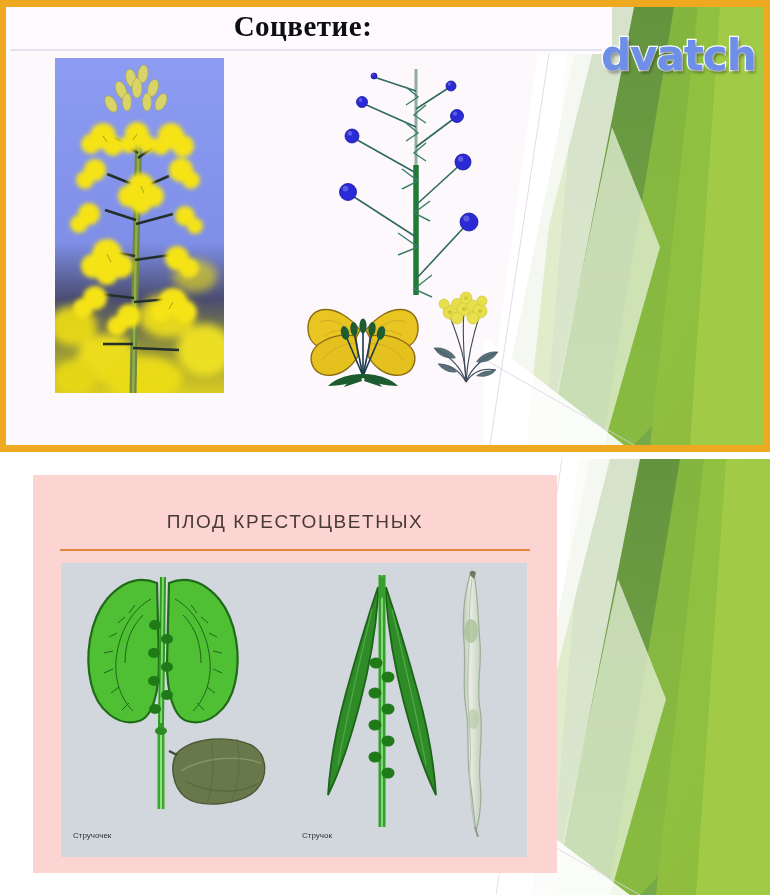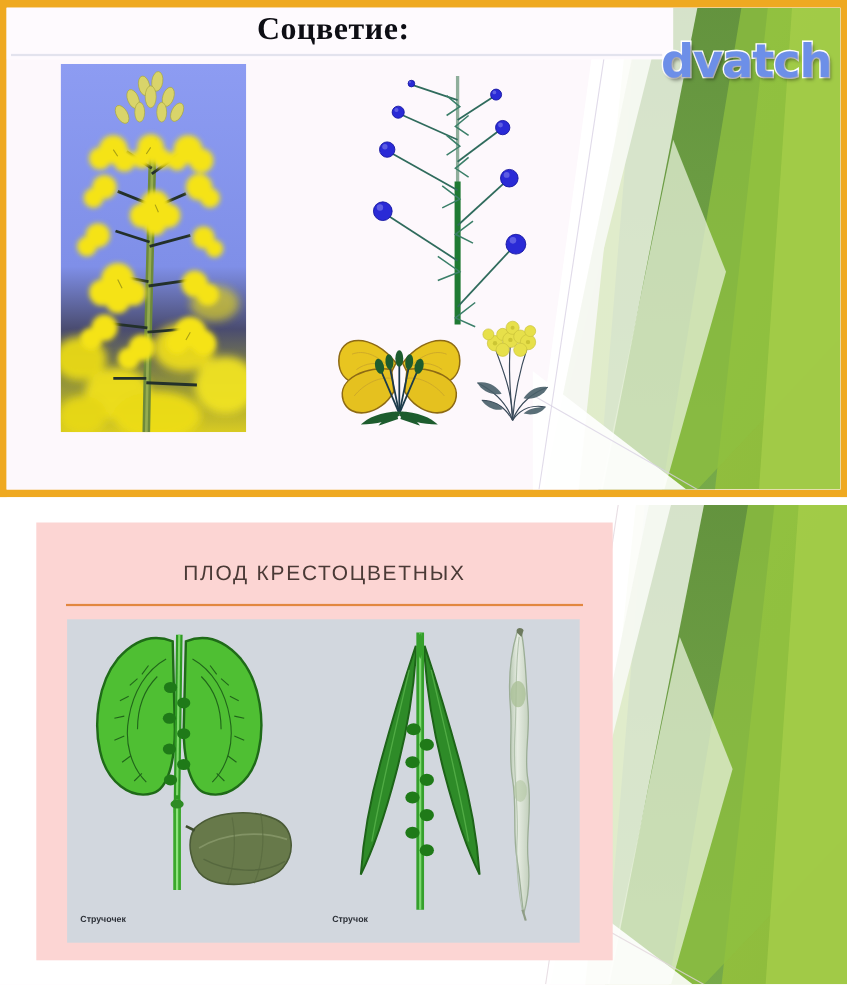--- a/index.html
+++ b/index.html
@@ -53,21 +53,21 @@
           background:#ffffff;overflow:hidden;}
   .pinkpanel{position:absolute;left:33px;top:16px;width:524px;height:398px;
              background:#fcd5d3;}
   .pinkpanel .fruit-title{position:absolute;left:0;top:36px;width:524px;text-align:center;
              font-size:19px;color:#4a3a36;letter-spacing:1.6px;
              font-family:"Liberation Sans", sans-serif;}
   .pinkpanel .orange-rule{position:absolute;left:27px;top:74px;width:470px;height:2px;
              background:#e2873f;}
   .grayinner{position:absolute;left:28px;top:88px;width:466px;height:294px;
              background:#d2d7de;overflow:hidden;}
-  .cap{position:absolute;font-size:8px;font-weight:bold;color:#2d3138;
+  .cap{position:absolute;font-size:8px;font-weight:normal;color:#2d3138;
        font-family:"Liberation Sans", sans-serif;}
   .cap-l{left:12px;top:268px;}
   .cap-r{left:241px;top:268px;}
 
   .silicle{position:absolute;left:20px;top:8px;width:190px;height:250px;}
   .silique{position:absolute;left:255px;top:6px;width:130px;height:270px;}
   .podphoto{position:absolute;left:385px;top:6px;width:55px;height:268px;}
 </style>
 </head>
 <body>

